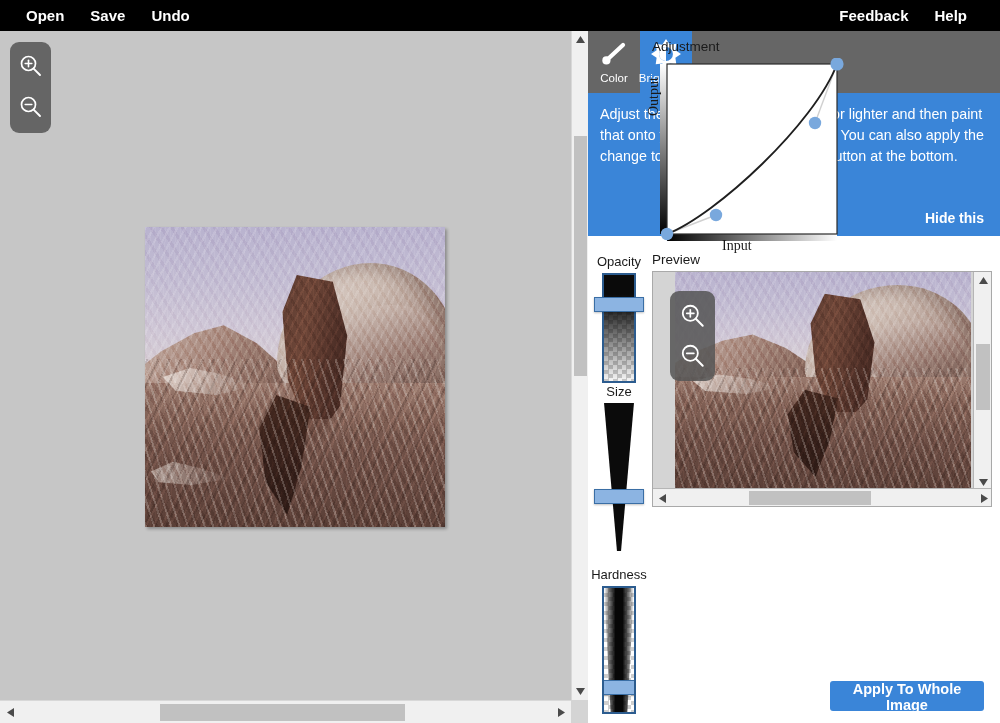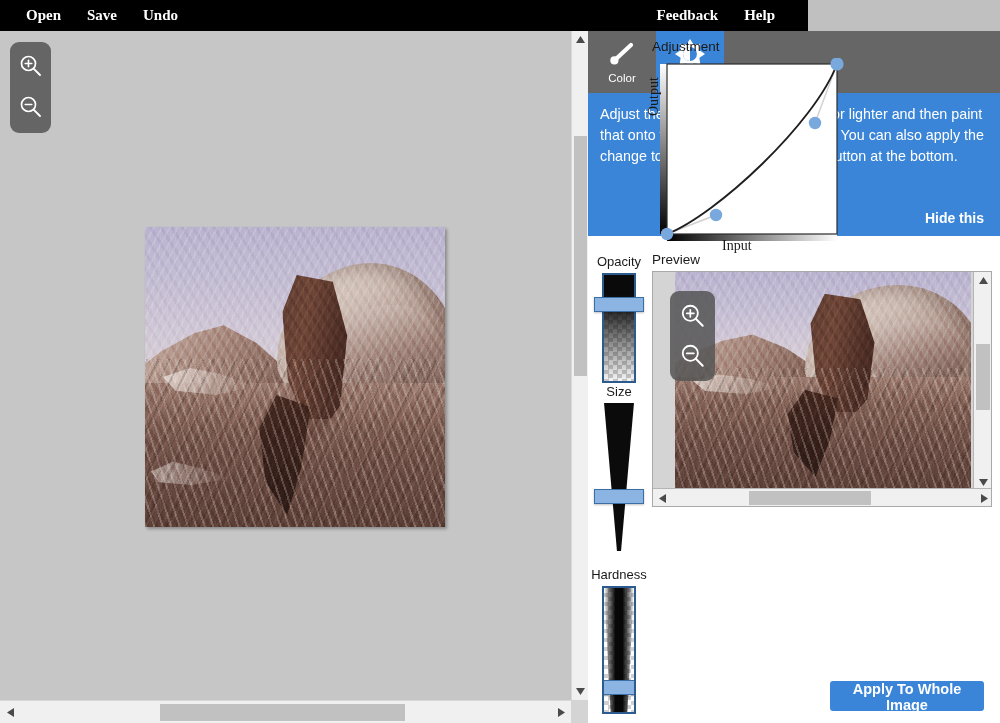--- a/index.html
+++ b/index.html
@@ -8,23 +8,23 @@
     width: 1000px; height: 723px;
     overflow: hidden;
     font-family: "Liberation Sans", sans-serif;
     background: #c0c0c0;
   }
   #app { position: relative; width: 1000px; height: 723px; }
 
   
   .menubar {
     position: absolute; top: 0; left: 0;
-    width: 808px; height: 31px;
+    width: 1000px; height: 31px;
     background: #000000;
-    display: flex; align-items: center; font-family: Liberation Serif, serif;
+    display: flex; align-items: center;
   }
   .menu-left { display: flex; align-items: center; padding-left: 13px; }
   .menu-right { margin-left: auto; display: flex; align-items: center; padding-right: 20px; }
   .menu-item {
     color: #ffffff;
     font-size: 15px; font-weight: bold;
     padding: 0 13px;
     line-height: 31px;
     cursor: pointer;
     white-space: nowrap;
@@ -152,21 +152,21 @@
   
   .right-panel {
     position: absolute; top: 31px; left: 588px;
     width: 412px; height: 692px;
     background: #ffffff;
   }
 
   
   .tabs { position: absolute; top: 0; left: 0; width: 412px; height: 62px; background: #666666; display: flex; }
   .tab {
-    width: 68px; height: 62px;
+    width: 52px; height: 62px;
     display: flex; flex-direction: column; align-items: center; justify-content: flex-start;
     padding-top: 6px;
     cursor: pointer;
     background: #666666;
   }
   .tab.active { background: #3a85d8; }
   .tab-icon { height: 34px; display: flex; align-items: center; justify-content: center; }
   .tab-label { color: #ffffff; font-size: 11.5px; line-height: 14px; }
 
   

